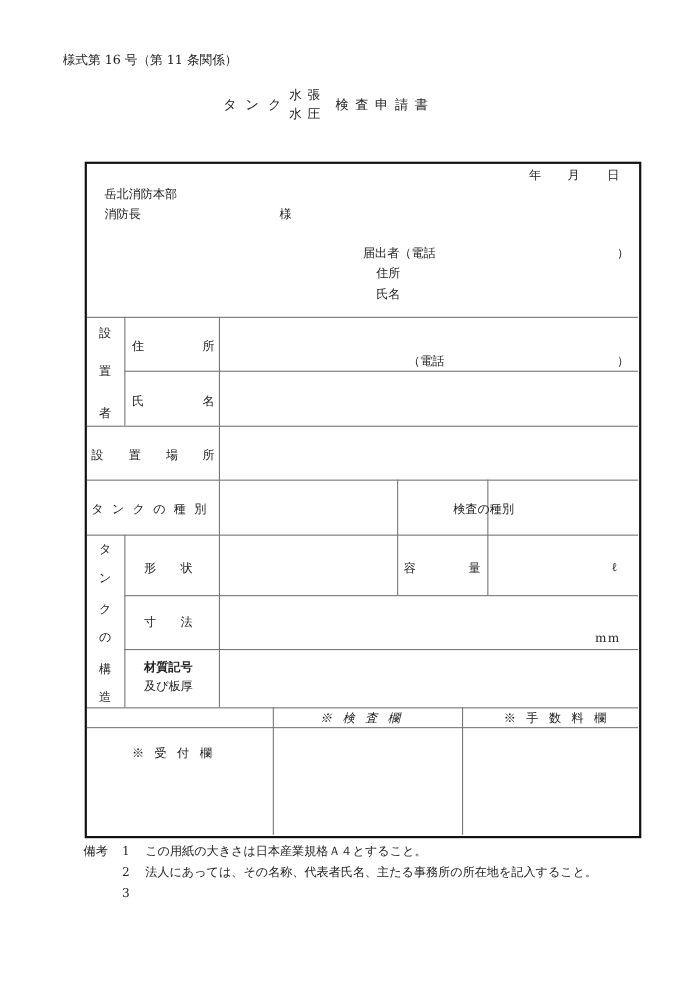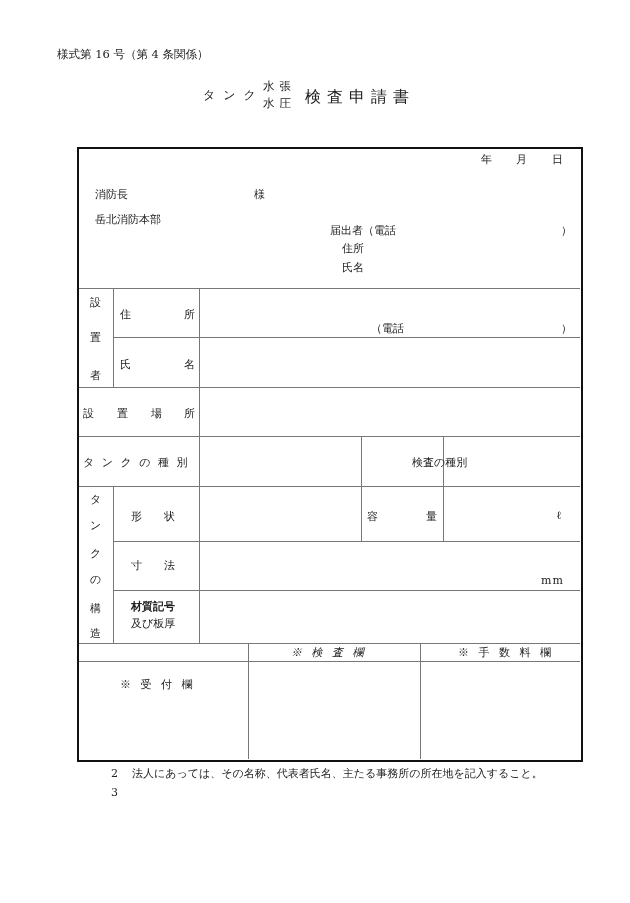--- a/index.html
+++ b/index.html
@@ -2,51 +2,51 @@
 <html><head>
 <meta charset="utf-8">
 <style>
   html, body { margin:0; padding:0; background:#ffffff; }
   body { width:630px; height:903px; position:relative; font-family:"DejaVu Serif","Liberation Serif",serif; color:#222; font-size:11px; overflow:hidden; }
   .abs { position:absolute; white-space:nowrap; }
   .form-number { left:57px; top:47px; font-size:11.5px; }
   .title-wrap { left:203px; top:78px; height:36px; }
   .t-tank { position:absolute; left:0; top:9px; font-size:12px; letter-spacing:8px; }
   .t-stack { position:absolute; left:60px; top:0; font-size:11.5px; line-height:17px; letter-spacing:5px; }
-  .t-main { position:absolute; left:102px; top:9px; font-size:16px; letter-spacing:6px; }
+  .t-main { position:absolute; left:102px; top:9px; font-size:12px; letter-spacing:6px; }
 
   .frame { position:absolute; left:77px; top:147px; width:502px; height:611px; border:2px solid #111; }
   .line-h { position:absolute; height:1px; background:#777; }
   .line-v { position:absolute; width:1px; background:#777; }
   .txt { position:absolute; white-space:nowrap; font-size:11px; }
   .remarks { left:76px; top:764px; font-size:11px; line-height:19px; }
   .remarks .row { display:flex; }
   .remarks .lbl { width:35px; }
   .remarks .num { width:21px; }
 </style>
 </head>
 <body>
 
-<div class="abs form-number">様式第 16 号（第 4 条関係）</div>
+<div class="abs form-number">様式第 16 号（第 11 条関係）</div>
 
 <div class="abs title-wrap">
   <span class="t-tank">タンク</span>
   <div class="t-stack">
     <div>水張</div>
     <div>水圧</div>
   </div>
   <span class="t-main">検査申請書</span>
 </div>
 
 <div class="frame"></div>
 
 <div class="txt" style="left:481px;top:152px;">年</div>
 <div class="txt" style="left:516px;top:152px;">月</div>
 <div class="txt" style="left:552px;top:152px;">日</div>
-<div class="txt" style="left:95px;top:169px;margin-top:43px;">岳北消防本部</div>
+<div class="txt" style="left:95px;top:169px;">岳北消防本部</div>
 <div class="txt" style="left:95px;top:187px;">消防長</div>
 <div class="txt" style="left:254px;top:187px;">様</div>
 <div class="txt" style="left:330px;top:223px;">届出者（電話</div>
 <div class="txt" style="left:561px;top:223px;">）</div>
 <div class="txt" style="left:342px;top:241px;text-align:center;">住所</div>
 <div class="txt" style="left:342px;top:260px;">氏名</div>
 
 <div class="line-h" style="left:79px;top:288px;width:501px;"></div>
 <div class="line-h" style="left:113px;top:337px;width:467px;"></div>
 <div class="line-h" style="left:79px;top:387px;width:501px;"></div>
@@ -109,20 +109,25 @@
 <div class="txt" style="left:131px;top:599px;font-weight:bold;">材質記号</div>
 <div class="txt" style="left:131px;top:616px;">及び板厚</div>
 <div class="abs" style="left:200px;top:591px;width:379px;height:51px;"></div>
 
 <div class="txt" style="left:120px;top:645px;letter-spacing:3px;margin-top:32px;">※ 受 付 欄</div>
 <div class="txt" style="left:291px;top:645px;letter-spacing:3px;font-style:italic;">※ 検 査 欄</div>
 <div class="txt" style="left:458px;top:645px;letter-spacing:3px;">※ 手 数 料 欄</div>
 
 <div class="abs remarks">
   <div class="row">
+    <span class="lbl">備考</span>
+    <span class="num">1</span>
+    <span>この用紙の大きさは日本産業規格Ａ４とすること。</span>
+  </div>
+  <div class="row">
     <span class="lbl"></span>
     <span class="num">2</span>
     <span>法人にあっては、その名称、代表者氏名、主たる事務所の所在地を記入すること。</span>
   </div>
   <div class="row">
     <span class="lbl"></span>
     <span class="num">3</span>
   </div>
 </div>
 

